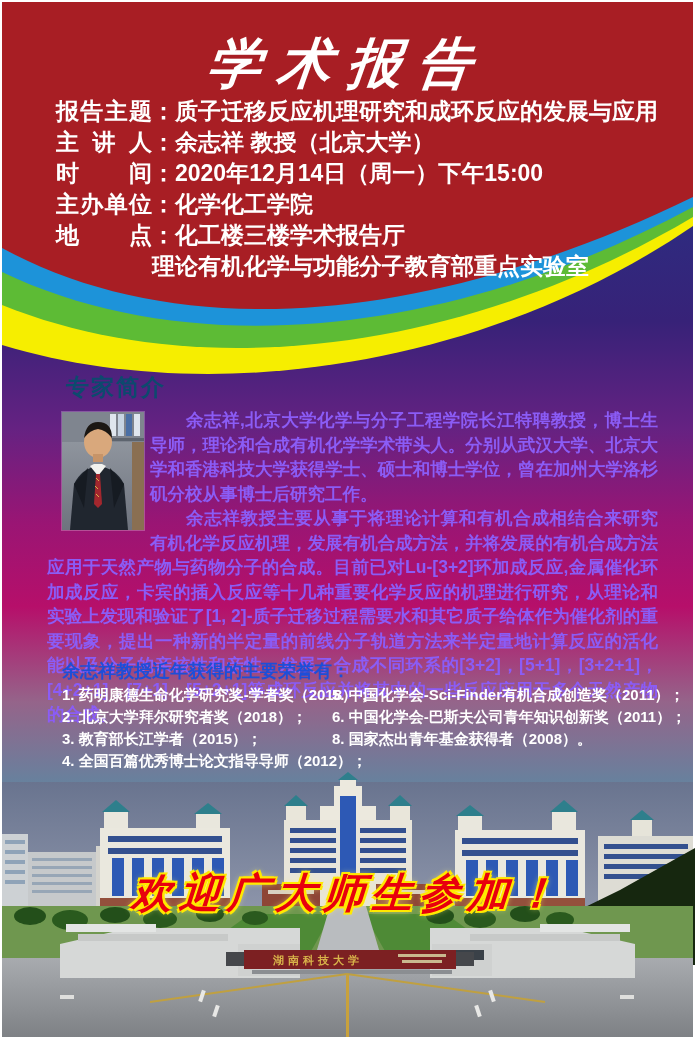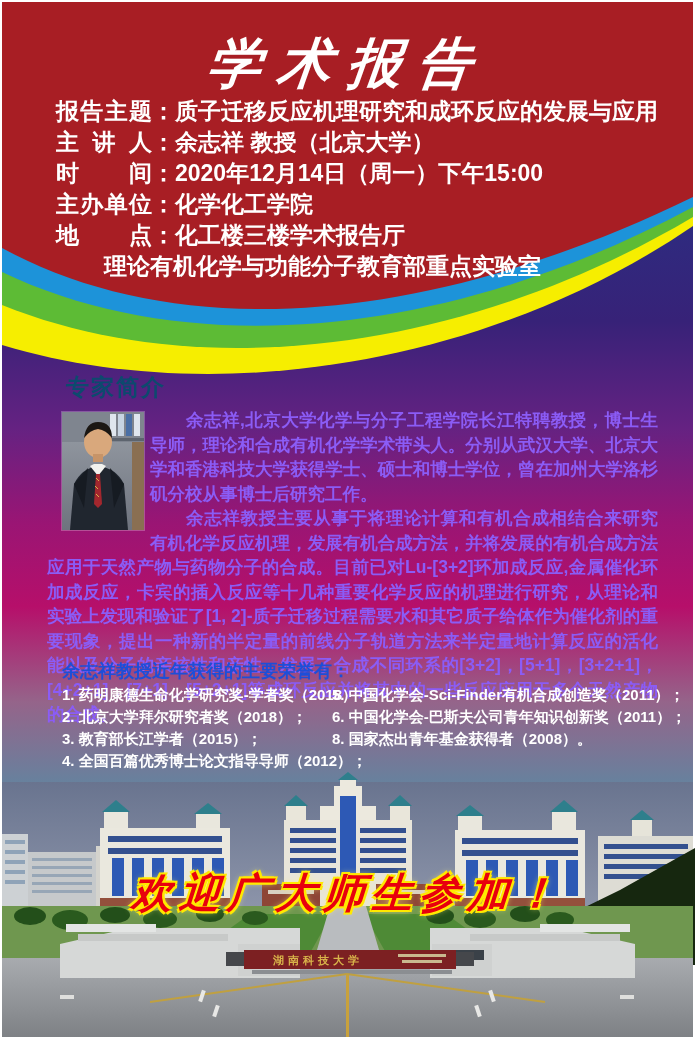--- a/index.html
+++ b/index.html
@@ -14,21 +14,21 @@
     position:absolute;top:28px;left:0;width:695px;text-align:center;
     color:#ffffff;font-size:54px;font-weight:bold;font-style:italic;
     letter-spacing:16px;font-family:"DejaVu Serif","Liberation Serif",serif;
     transform:skewX(-6deg);
   }
   .info{position:absolute;top:96px;left:56px;width:610px;color:#ffffff;font-weight:bold;font-size:23px;}
   .info-row{height:31px;line-height:31px;white-space:nowrap;}
   .lbl{display:inline-block;width:96px;text-align:justify;text-align-last:justify;vertical-align:top;}
   .colon{display:inline-block;width:20px;}
   .val{margin-left:3px;}
-  .cont{margin-left:48px;}
+  .cont{margin-left:96px;}
 
   .intro-heading{
     position:absolute;top:372px;left:66px;color:#0c4a6e;
     font-size:23px;font-weight:bold;letter-spacing:2px;
   }
   .bio{
     position:absolute;top:408px;left:47px;width:611px;
     color:#8b5cf6;font-weight:bold;font-size:17.5px;line-height:24.5px;
     text-align:justify;
   }

